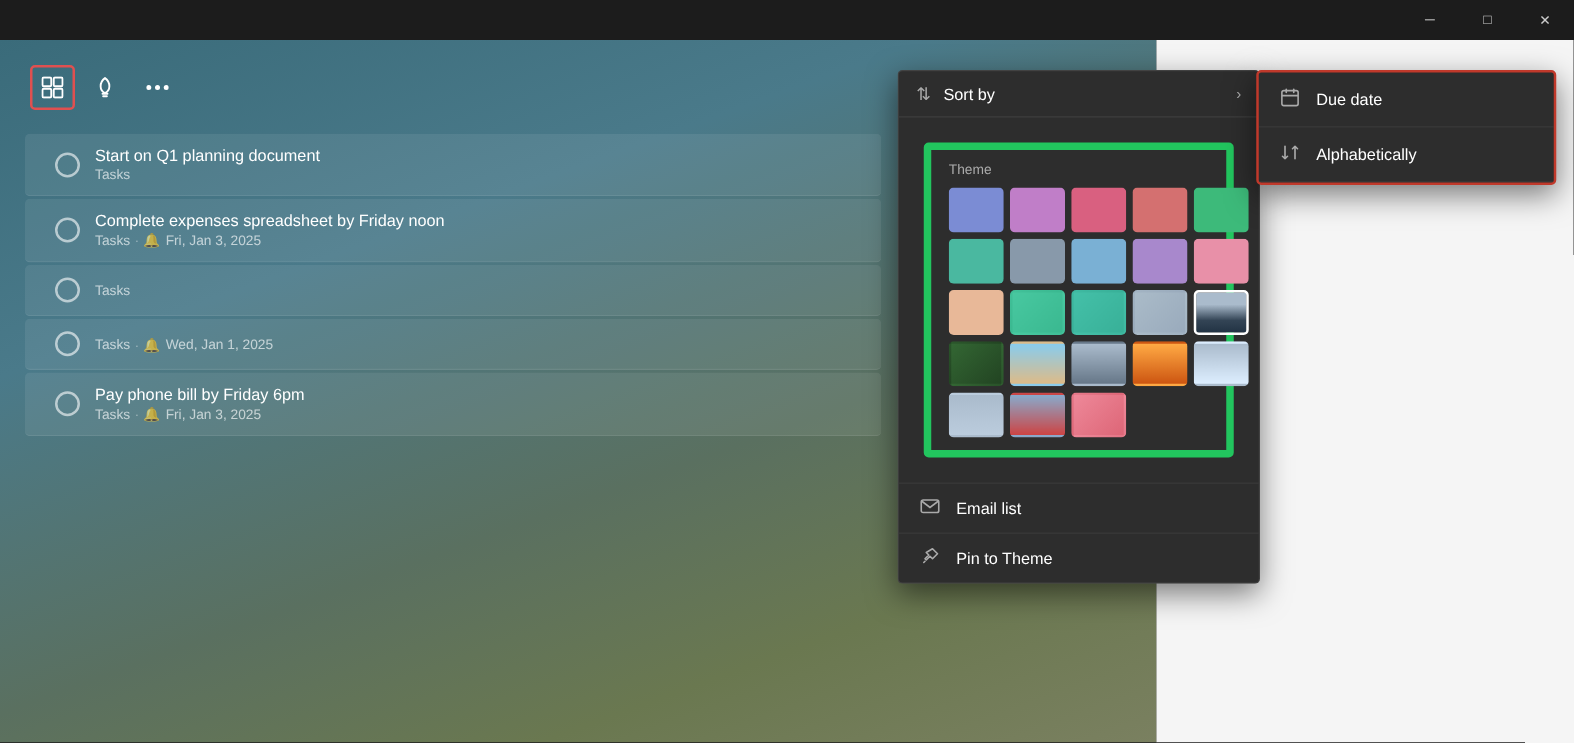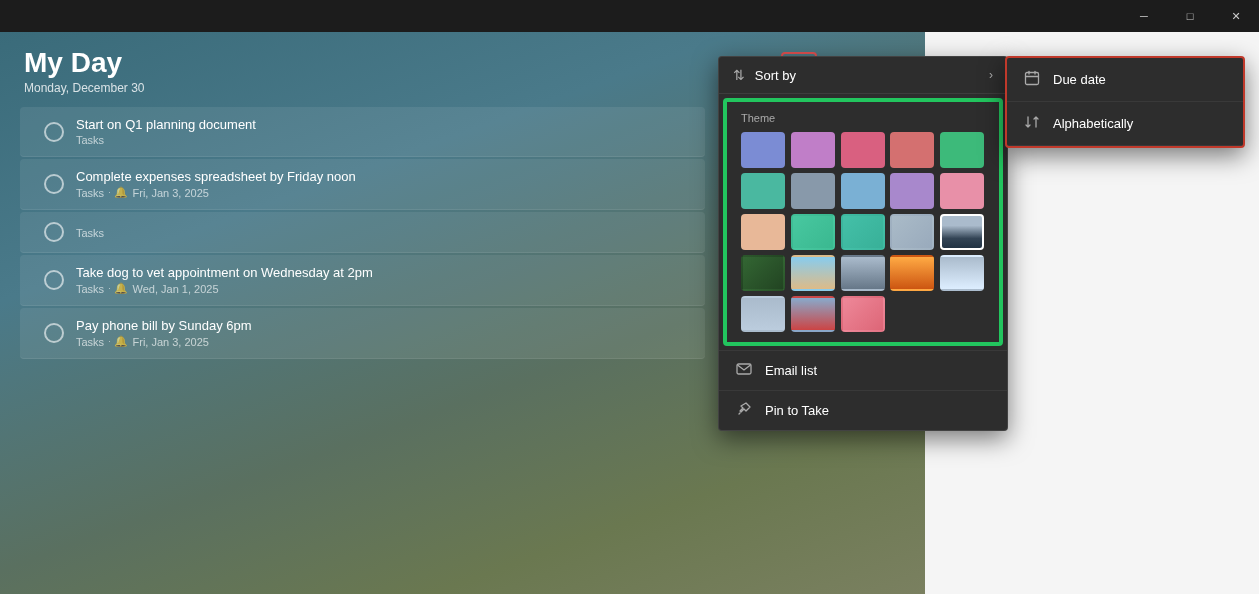--- a/index.html
+++ b/index.html
@@ -176,22 +176,22 @@
       flex: 1;
     }
     .sort-chevron {
       color: #aaa;
       font-size: 12px;
     }
 
     
     .theme-section {
       padding: 10px 14px;
-      border: 4px solid #22c55e;
-      margin: 4px;
+      border: 6px solid #22c55e;
+      margin: 20px;
       border-radius: 4px;
     }
     .theme-label {
       font-size: 11px;
       color: #aaa;
       margin-bottom: 8px;
     }
     .theme-grid {
       display: grid;
       grid-template-columns: repeat(5, 1fr);
@@ -271,24 +271,20 @@
     <button class="title-bar-btn">□</button>
     <button class="title-bar-btn close">✕</button>
   </div>
 </div>
 
 <div class="right-panel"></div>
 
 <div class="app-container">
 
   <div class="app-header">
-    <div class="header-title-group">
-      <div class="page-title">My Day</div>
-      <div class="page-subtitle">Monday, December 30</div>
-    </div>
     <div class="header-actions">
       <button class="header-icon-btn active">
         <svg width="18" height="18" viewBox="0 0 18 18" fill="none" xmlns="http://www.w3.org/2000/svg">
           <rect x="1" y="1" width="7" height="7" rx="1" stroke="white" stroke-width="1.5"></rect>
           <rect x="10" y="1" width="7" height="7" rx="1" stroke="white" stroke-width="1.5"></rect>
           <rect x="1" y="10" width="7" height="7" rx="1" stroke="white" stroke-width="1.5"></rect>
           <rect x="10" y="10" width="7" height="7" rx="1" stroke="white" stroke-width="1.5"></rect>
         </svg>
       </button>
       <button class="header-icon-btn">
@@ -338,34 +334,33 @@
       <div class="task-content">
         <div class="task-meta">
           <span>Tasks</span>
         </div>
       </div>
     </div>
 
     <div class="task-item">
       <div class="task-circle"></div>
       <div class="task-content">
-        <div class="task-name">Take dog to vet appointment on Wednesday at 2pm</div>
         <div class="task-meta">
           <span>Tasks</span>
           <span class="task-meta-dot">·</span>
           <span>🔔</span>
           <span>Wed, Jan 1, 2025</span>
         </div>
       </div>
     </div>
 
     <div class="task-item">
       <div class="task-circle"></div>
       <div class="task-content">
-        <div class="task-name">Pay phone bill by Sunday 6pm</div>
+        <div class="task-name">Pay phone bill by Friday 6pm</div>
         <div class="task-meta">
           <span>Tasks</span>
           <span class="task-meta-dot">·</span>
           <span>🔔</span>
           <span>Fri, Jan 3, 2025</span>
         </div>
       </div>
     </div>
 
   </div>
@@ -424,21 +419,21 @@
     <span class="menu-action-label">Email list</span>
   </div>
 
   <div class="menu-action">
     <span class="menu-action-icon">
       <svg width="16" height="16" viewBox="0 0 16 16" fill="none" xmlns="http://www.w3.org/2000/svg">
         <path d="M10 2L14 6L10 10L8 8L5 11L4 10L7 7L5 5L10 2Z" stroke="#aaa" stroke-width="1.3" stroke-linejoin="round"></path>
         <path d="M4 12L3 13" stroke="#aaa" stroke-width="1.3" stroke-linecap="round"></path>
       </svg>
     </span>
-    <span class="menu-action-label">Pin to Take</span>
+    <span class="menu-action-label">Pin to Theme</span>
   </div>
 
 </div>
 
 <div class="sort-submenu">
 
 
   <div class="sort-option">
     <span class="sort-option-icon">
       <svg width="16" height="16" viewBox="0 0 16 16" fill="none" xmlns="http://www.w3.org/2000/svg">

